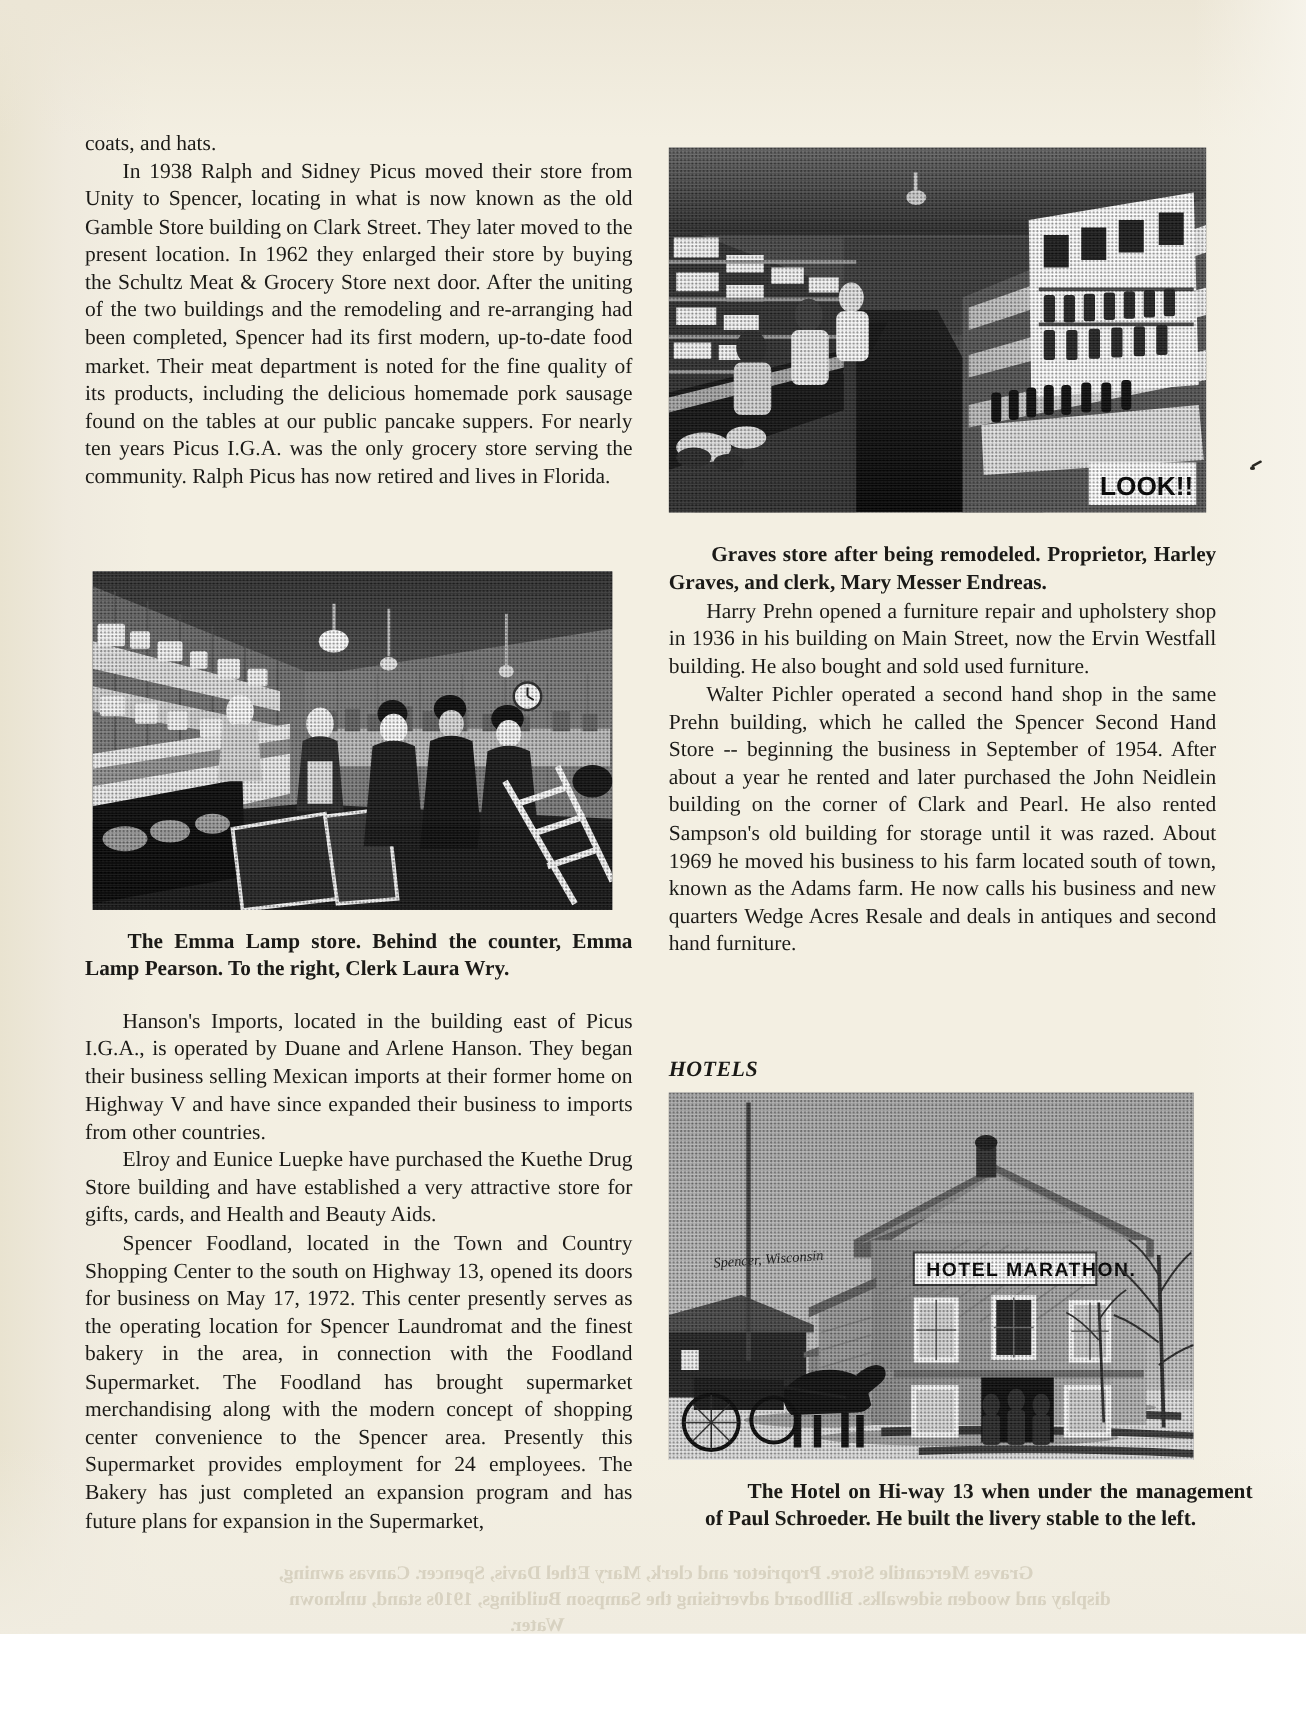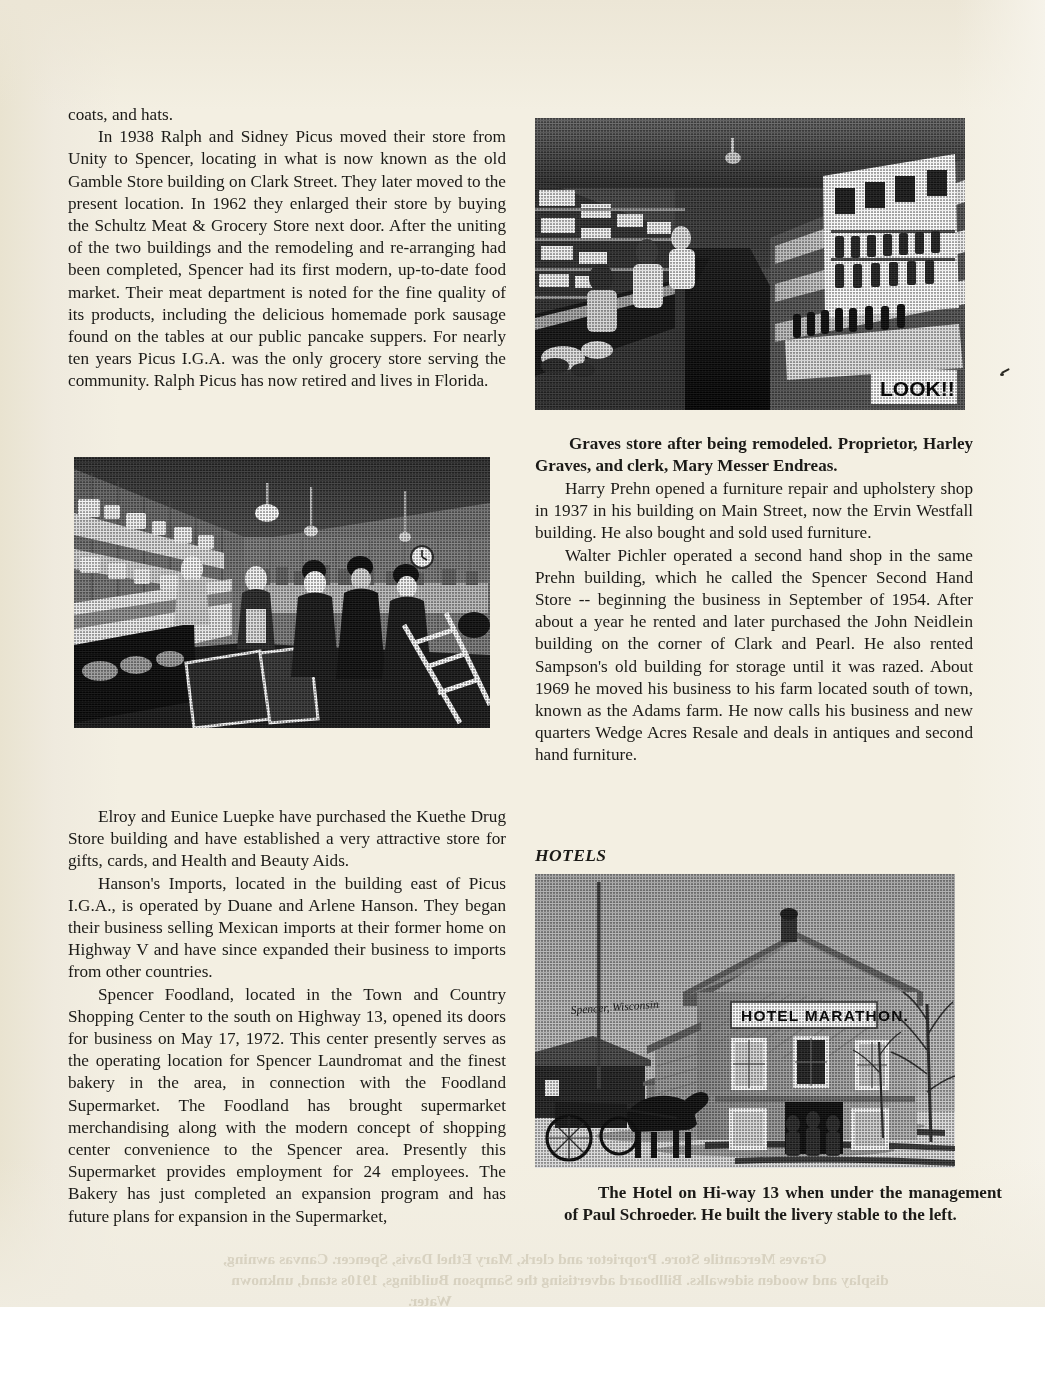--- a/index.html
+++ b/index.html
@@ -287,21 +287,21 @@
     </svg>
     <div class="halftone"></div>
     <div class="grain"></div>
   </div>
 
   <p class="caption" style="left:535px; top:433px;">
     <span class="lead">Graves store after being remodeled. Proprietor, Harley Graves, and clerk, Mary Messer Endreas.</span>
   </p>
 
   <div class="col col-right" style="top:478px;">
-    <p class="body-par">Harry Prehn opened a furniture repair and upholstery shop in 1937 in his building on Main Street, now the Ervin Westfall building. He also bought and sold used furniture.</p>
+    <p class="body-par">Harry Prehn opened a furniture repair and upholstery shop in 1936 in his building on Main Street, now the Ervin Westfall building. He also bought and sold used furniture.</p>
     <p class="body-par">Walter Pichler operated a second hand shop in the same Prehn building, which he called the Spencer Second Hand Store -- beginning the business in September of 1954. After about a year he rented and later purchased the John Neidlein building on the corner of Clark and Pearl. He also rented Sampson's old building for storage until it was razed. About 1969 he moved his business to his farm located south of town, known as the Adams farm. He now calls his business and new quarters Wedge Acres Resale and deals in antiques and second hand furniture.</p>
   </div>
 
   <div class="photo" id="fig-emma" style="left:74px; top:457px; width:416px; height:271px;">
     <svg width="416" height="271" viewBox="0 0 416 271">
       <defs>
         <linearGradient id="eWall" x1="0" y1="0" x2="0" y2="1">
           <stop offset="0%" stop-color="#6b6960"></stop>
           <stop offset="100%" stop-color="#8d8b82"></stop>
         </linearGradient>
@@ -426,24 +426,27 @@
         <line x1="352" y1="210" x2="394" y2="196"></line>
         <line x1="364" y1="236" x2="406" y2="222"></line>
       </g>
 
       <ellipse cx="400" cy="168" rx="16" ry="13" fill="#24221b"></ellipse>
     </svg>
     <div class="halftone"></div>
     <div class="grain"></div>
   </div>
 
+  <p class="caption" style="left:68px; top:742px;">
+    <span class="lead">The Emma Lamp store. Behind the counter, Emma Lamp Pearson. To the right, Clerk Laura Wry.</span>
+  </p>
 
   <div class="col col-left" style="top:806px;">
+    <p class="body-par">Hanson's Imports, located in the building east of Picus I.G.A., is operated by Duane and Arlene Hanson. They began their business selling Mexican imports at their former home on Highway V and have since expanded their business to imports from other countries.</p>
     <p class="body-par">Elroy and Eunice Luepke have purchased the Kuethe Drug Store building and have established a very attractive store for gifts, cards, and Health and Beauty Aids.</p>
-    <p class="body-par">Hanson's Imports, located in the building east of Picus I.G.A., is operated by Duane and Arlene Hanson. They began their business selling Mexican imports at their former home on Highway V and have since expanded their business to imports from other countries.</p>
     <p class="body-par">Spencer Foodland, located in the Town and Country Shopping Center to the south on Highway 13, opened its doors for business on May 17, 1972. This center presently serves as the operating location for Spencer Laundromat and the finest bakery in the area, in connection with the Foodland Supermarket. The Foodland has brought supermarket merchandising along with the modern concept of shopping center convenience to the Spencer area. Presently this Supermarket provides employment for 24 employees. The Bakery has just completed an expansion program and has future plans for expansion in the Supermarket,</p>
   </div>
 
   <div class="section-head" style="left:535px; top:845px;font-style:italic;">HOTELS</div>
 
   <div class="photo" id="fig-hotel" style="left:535px; top:874px; width:420px; height:294px;">
     <svg width="420" height="294" viewBox="0 0 420 294">
       <defs>
         <linearGradient id="hSky" x1="0" y1="0" x2="0" y2="1">
           <stop offset="0%" stop-color="#a9a79e"></stop>

